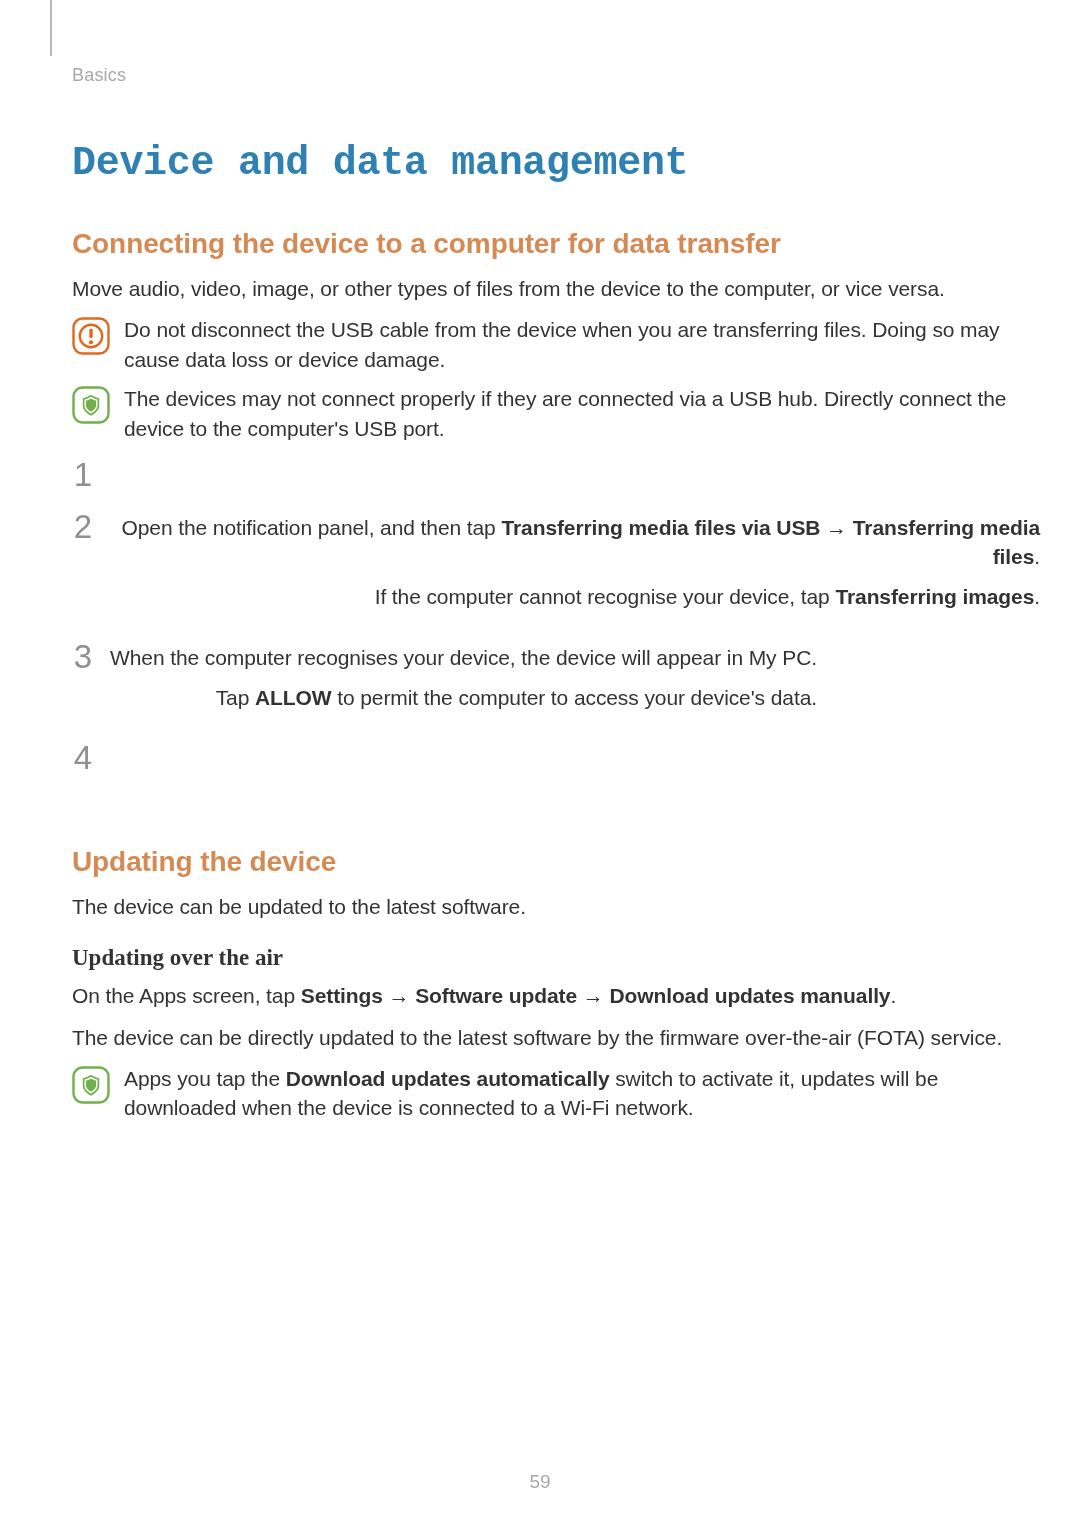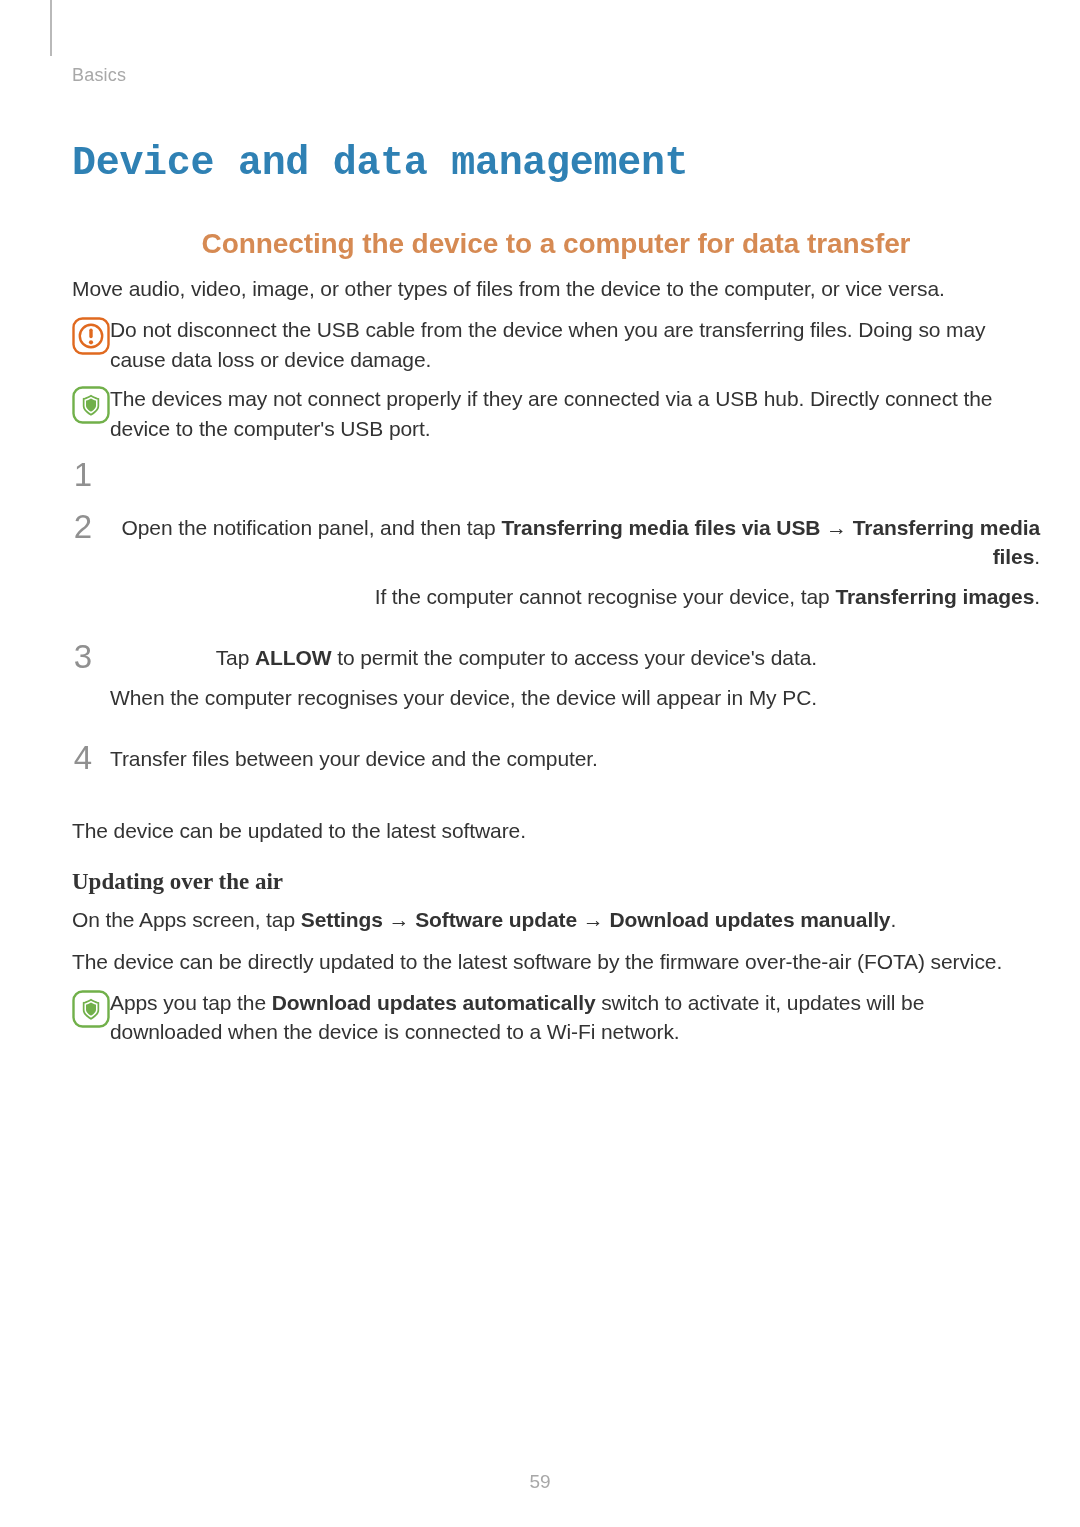--- a/index.html
+++ b/index.html
@@ -52,21 +52,20 @@
       font-family: Liberation Mono, monospace;
     }
 
     h2 {
       color: #d68a53;
       font-size: 28px;
       font-weight: 700;
       margin-bottom: 14px;
       margin-top: 30px;
       letter-spacing: -0.1px;
-      text-align: center;
     }
 
     h3 {
       color: #333;
       font-size: 23px;
       font-weight: 700;
       margin-top: 24px;
       margin-bottom: 10px;
       font-family: Liberation Serif, serif;
     }
@@ -77,20 +76,21 @@
       color: #333;
       margin-bottom: 12px;
       letter-spacing: -0.1px;
     }
 
     .note-row {
       display: flex;
       align-items: flex-start;
       margin-top: 10px;
       margin-bottom: 10px;
+      gap: 14px;
     }
 
     .note-icon-wrap {
       width: 38px;
       height: 38px;
       flex: 0 0 38px;
       margin-top: 2px;
     }
 
     .note-text {
@@ -201,35 +201,35 @@
           </p>
           <p>
             <span>If the computer cannot recognise your device, tap </span><span class="bold">Transferring images</span><span>.</span>
           </p>
         </div>
       </li>
 
       <li>
         <div class="step-num">3</div>
         <div class="step-body">
+          <p>When the computer recognises your device, the device will appear in My PC.</p>
           <p>
             <span>Tap </span><span class="bold">ALLOW</span><span> to permit the computer to access your device's data.</span>
           </p>
-          <p>When the computer recognises your device, the device will appear in My PC.</p>
         </div>
       </li>
 
       <li>
         <div class="step-num">4</div>
-        <div class="step-body">Transfer files between your device and the computer.</div>
       </li>
     </ol>
 
     <div class="spacer-sm"></div>
 
+    <h2>Updating the device</h2>
     <p class="body">The device can be updated to the latest software.</p>
 
     <h3>Updating over the air</h3>
     <p class="body">
       <span>On the Apps screen, tap </span><span class="bold">Settings</span><span class="arrow"> → </span><span class="bold">Software update</span><span class="arrow"> → </span><span class="bold">Download updates manually</span><span>.</span>
     </p>
     <p class="body">The device can be directly updated to the latest software by the firmware over-the-air (FOTA) service.</p>
 
     <div class="note-row">
       <div class="note-icon-wrap">

